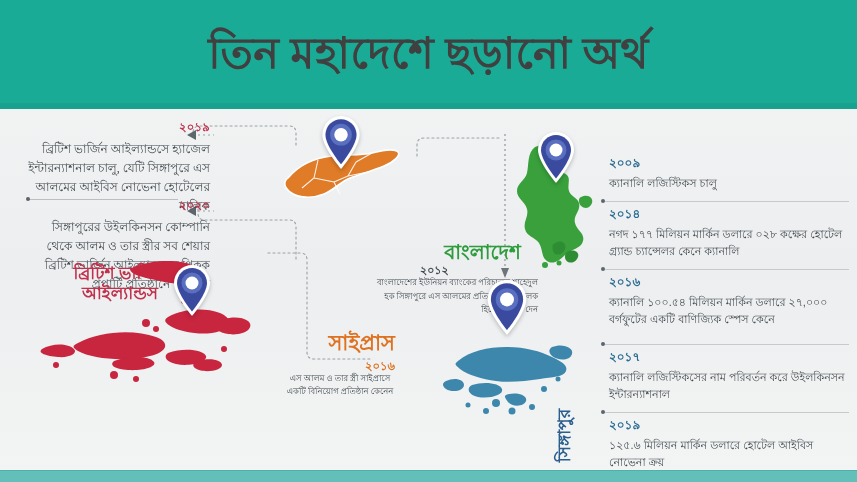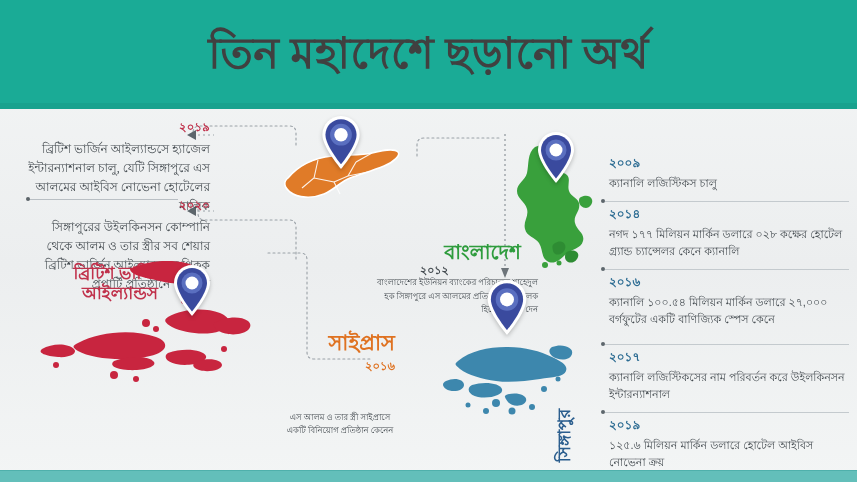--- a/index.html
+++ b/index.html
@@ -82,21 +82,20 @@
   }
   #cyprus-year {
     position:absolute; left:300px; top:249px; width:95px;
     text-align:right; color:#df7221; font-size:11.5px; font-weight:bold;
     font-family:"Liberation Serif","DejaVu Serif",serif;
   }
   #cyprus-body {
     position:absolute; left:280px; top:263px; width:120px;
     text-align:center; color:#444b50; font-size:8.4px; line-height:1.6;
     font-family:"Liberation Serif","DejaVu Serif",serif;
-    margin-top:39px;
   }
 
   #bd-label {
     position:absolute; left:415px; top:128px; width:135px;
     color:#2e9c3d; font-size:20px; font-weight:bold; text-align:center;
     font-family:"Liberation Serif","DejaVu Serif",serif;
   }
   #bd-year {
     position:absolute; left:420px; top:153px; width:115px;
     text-align:left; color:#444b50; font-size:11px; font-weight:bold;

